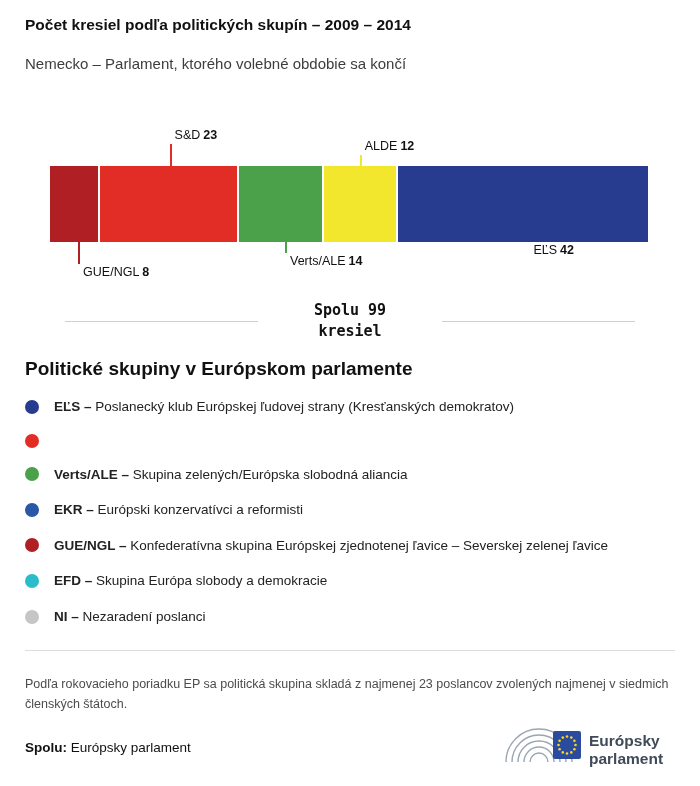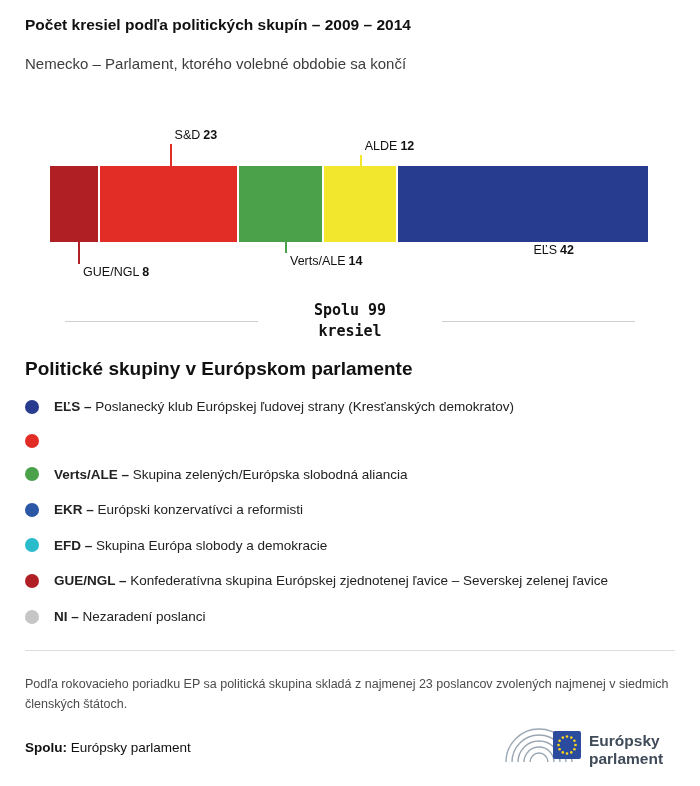--- a/index.html
+++ b/index.html
@@ -105,26 +105,26 @@
     </div>
     <div class="legend-row">
       <span class="dot" style="background-color: rgb(75, 161, 74);"></span>
       <span class="legend-text"><b>Verts/ALE –</b> <span>Skupina zelených/Európska slobodná aliancia</span></span>
     </div>
     <div class="legend-row">
       <span class="dot" style="background-color: rgb(43, 87, 167);"></span>
       <span class="legend-text"><b>EKR –</b> <span>Európski konzervatívci a reformisti</span></span>
     </div>
     <div class="legend-row">
+      <span class="dot" style="background-color: rgb(176, 31, 36);"></span>
+      <span class="legend-text"><b>GUE/NGL –</b> <span>Konfederatívna skupina Európskej zjednotenej ľavice – Severskej zelenej ľavice</span></span>
+    </div>
+    <div class="legend-row">
       <span class="dot" style="background-color: rgb(43, 188, 203);"></span>
       <span class="legend-text"><b>EFD –</b> <span>Skupina Európa slobody a demokracie</span></span>
-    </div>
-    <div class="legend-row">
-      <span class="dot" style="background-color: rgb(176, 31, 36);"></span>
-      <span class="legend-text"><b>GUE/NGL –</b> <span>Konfederatívna skupina Európskej zjednotenej ľavice – Severskej zelenej ľavice</span></span>
     </div>
     <div class="legend-row">
       <span class="dot" style="background-color: rgb(198, 198, 198);"></span>
       <span class="legend-text"><b>NI –</b> <span>Nezaradení poslanci</span></span>
     </div>
   </div>
 </div>
 
 <hr class="divider">
 

